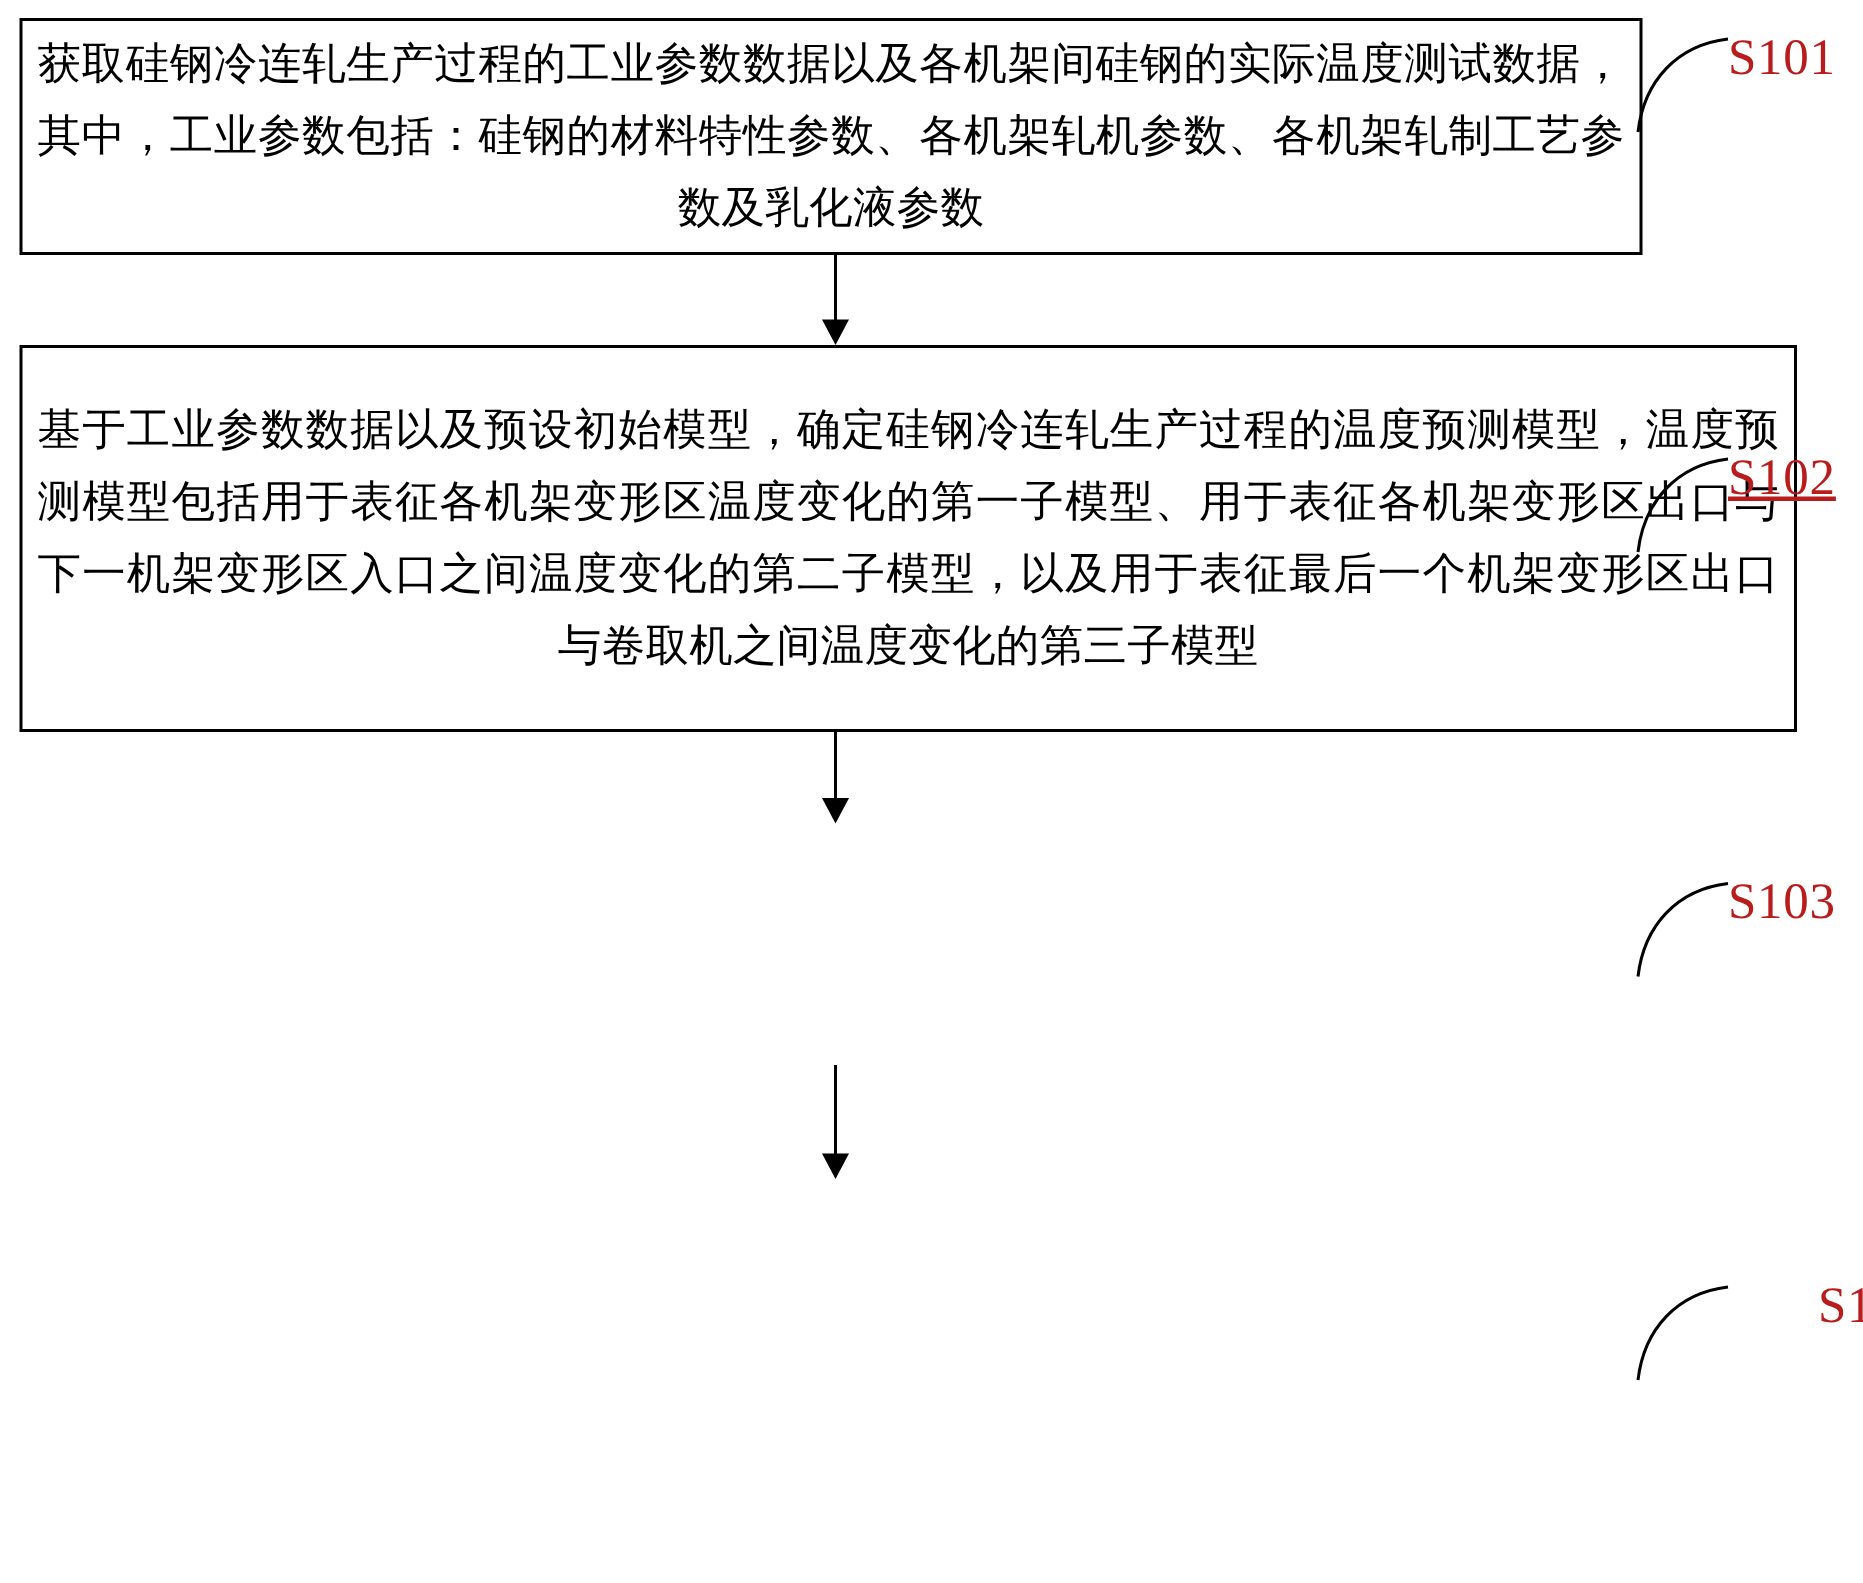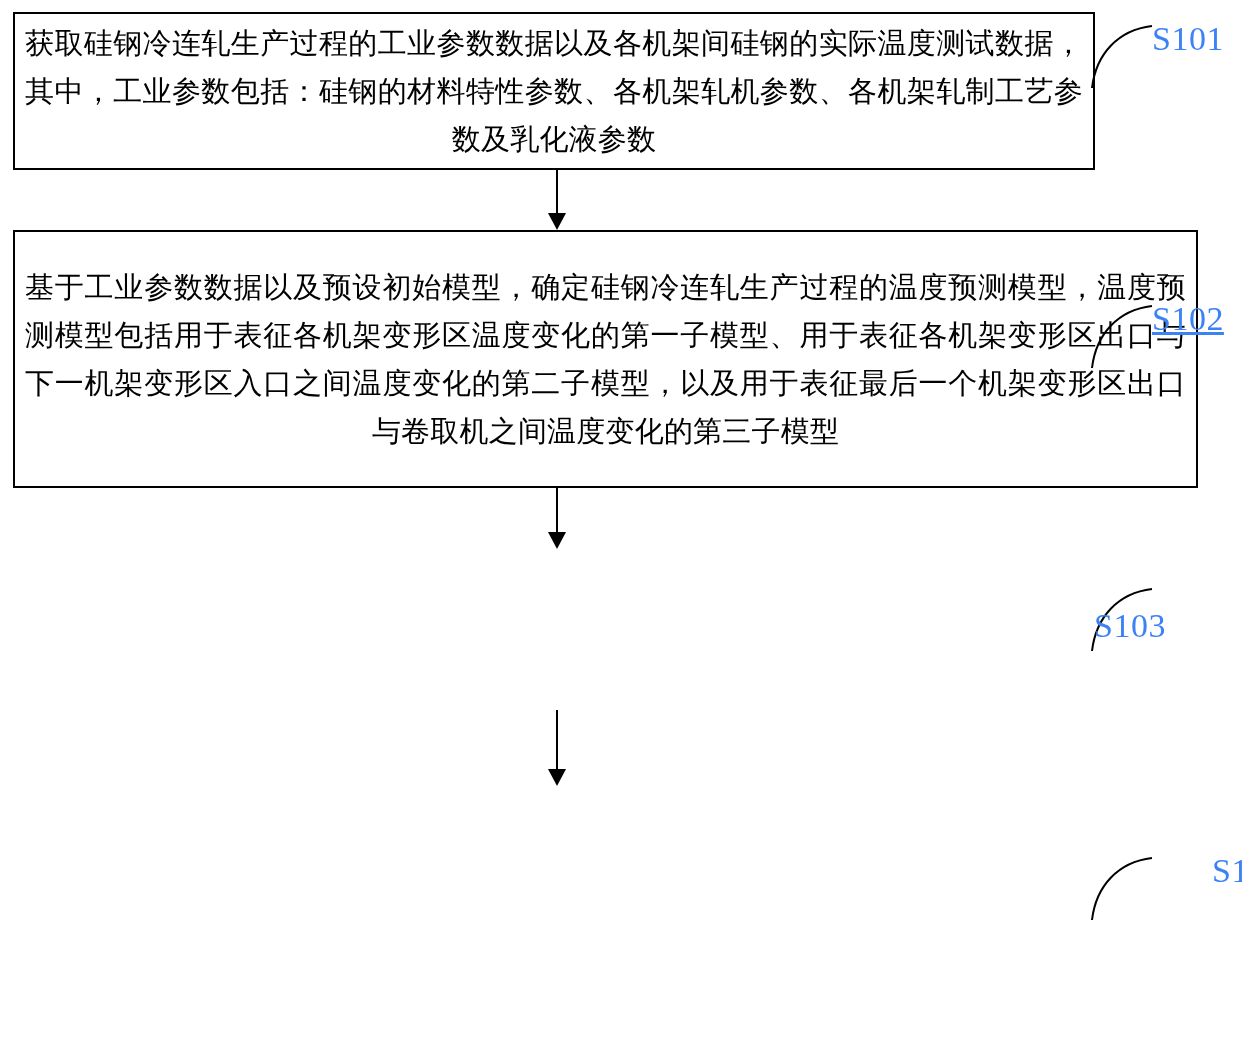--- a/index.html
+++ b/index.html
@@ -88,27 +88,27 @@
 
   #arrow-3 { top: 710px; height: 76px; }
   #arrow-3 .shaft { height: 60px; }
   #arrow-3 .head  { top: 59px; }
 
   
   .step-label {
     position: absolute;
     font-family: "Liberation Serif", "DejaVu Serif", serif;
     font-size: 34px;
-    color: #3b82f6;
+    color: #b91c1c;
     letter-spacing: 0.5px;
     white-space: nowrap;
   }
   #label-s101 { left: 1152px; top: 20px; }
   #label-s102 { left: 1152px; top: 300px; text-decoration: underline; }
-  #label-s103 { left: 1094px; top: 583px; margin-top: 24px; }
+  #label-s103 { left: 1152px; top: 583px; }
   #label-s104 { left: 1212px; top: 852px; }
 
   .leader {
     position: absolute;
     overflow: visible;
   }
   #leader-s101 { left: 1090px; top: 20px;  width: 70px; height: 70px; }
   #leader-s102 { left: 1090px; top: 300px; width: 70px; height: 70px; }
   #leader-s103 { left: 1090px; top: 583px; width: 70px; height: 70px; }
   #leader-s104 { left: 1090px; top: 852px; width: 70px; height: 70px; }

